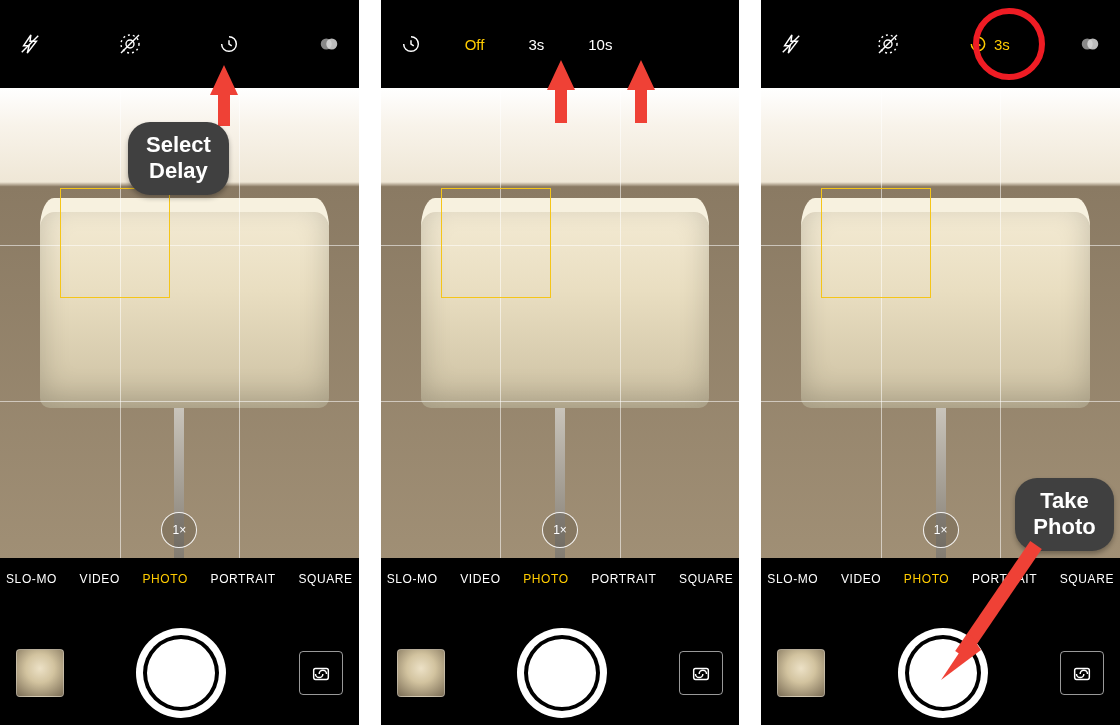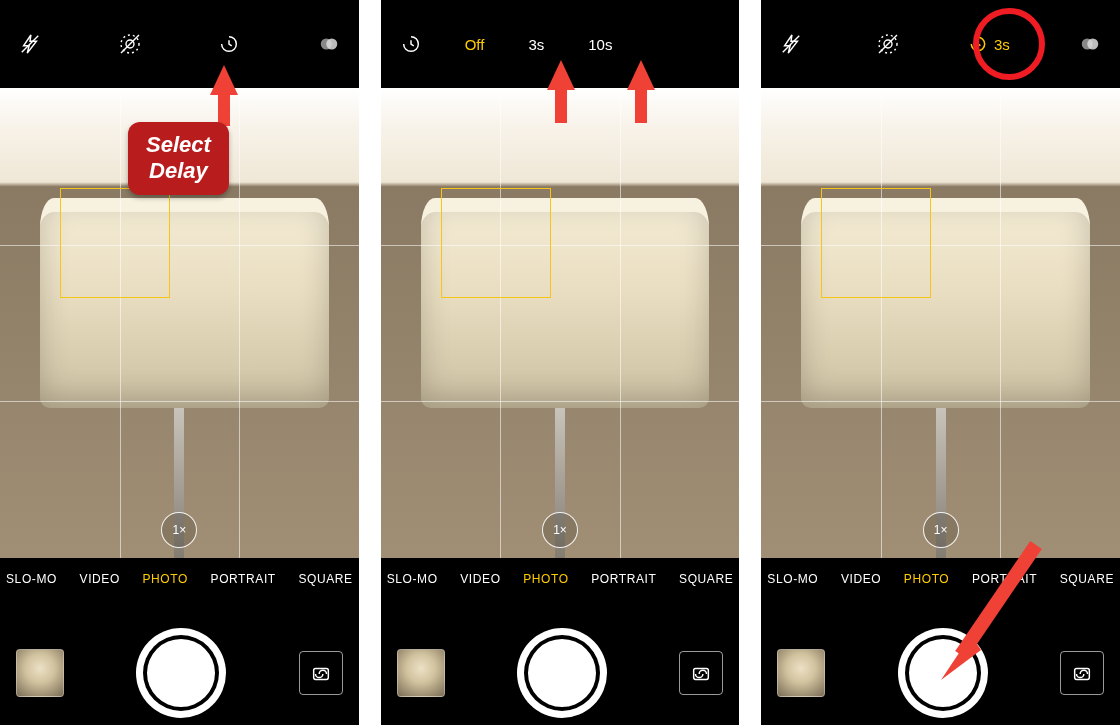--- a/index.html
+++ b/index.html
@@ -151,31 +151,30 @@
   .swapcam {
     width: 44px; height: 44px;
     border: 1px solid rgba(255,255,255,.6);
     border-radius: 4px;
     display:flex; align-items:center; justify-content:center;
     color:#fff;
   }
   
   .callout {
     position: absolute;
-    background: #b91c1c;
+    background: #404040;
     color: #fff;
     font-size: 22px;
     line-height: 1.2;
     font-weight: 700;
     padding: 10px 18px;
-    border-radius: 12px;
+    border-radius: 22px;
     text-align: center;
     box-shadow: 0 3px 5px rgba(0,0,0,.3);
     white-space: nowrap;
-    font-style: italic;
   }
   .arrow {
     position: absolute;
     width: 0; height: 0;
   }
   .arrow.up {
     border-left: 14px solid transparent;
     border-right: 14px solid transparent;
     border-bottom: 30px solid #ef4136;
   }
@@ -390,20 +389,24 @@
         <div class="swapcam">
           <svg viewBox="0 0 24 24" width="22" height="22" stroke="#fff" stroke-width="1.6" fill="none">
             <rect x="4" y="7" width="16" height="12" rx="2"></rect>
             <path d="M10 13a4 4 0 0 1 8 0M6 13a4 4 0 0 0 8 0"></path>
           </svg>
         </div>
       </div>
     </div>
 
     <div class="redcircle" style="top:8px; left:212px; width:72px; height:72px;"></div>
+    <div class="callout" style="top:478px; left:254px;">
+      <span>Take</span><br>
+      <span>Photo</span>
+    </div>
 
     <svg style="position:absolute; left:180px; top:540px; width:110px; height:140px;" viewBox="0 0 110 140">
       <line x1="95" y1="5" x2="20" y2="115" stroke="#ef4136" stroke-width="14"></line>
       <polygon points="0,140 40,110 30,95" fill="#ef4136"></polygon>
     </svg>
   </div>
 
 </div>
 
 </body></html>

